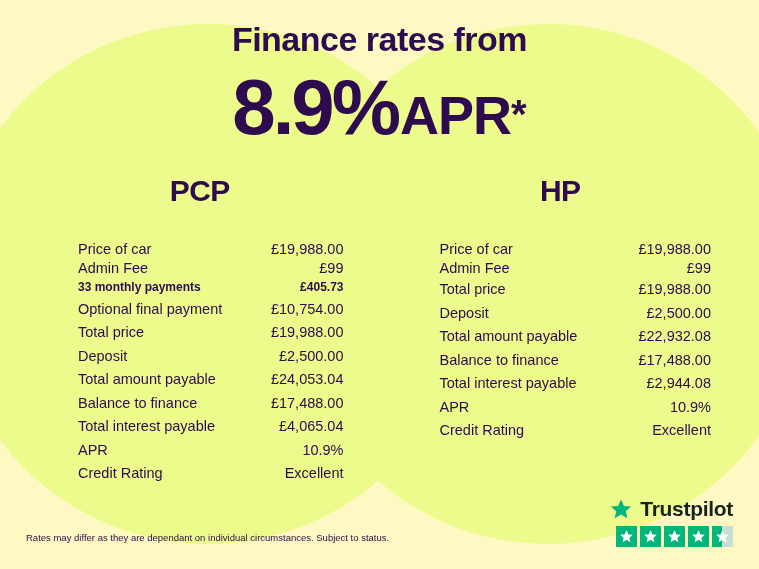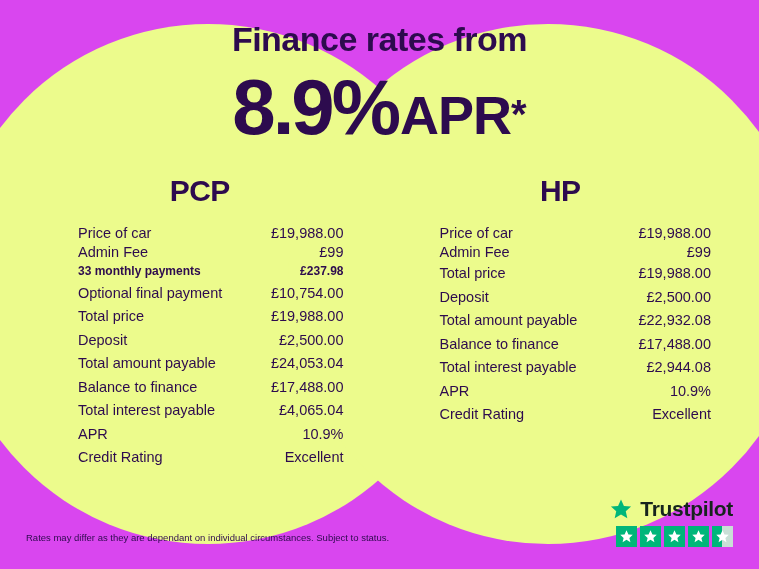--- a/index.html
+++ b/index.html
@@ -10,21 +10,21 @@
     width: 759px;
     height: 569px;
     font-family: "Liberation Sans", sans-serif;
     background: #e9f87a;
     overflow: hidden;
   }
   .poster {
     position: relative;
     width: 759px;
     height: 569px;
-    background: #d946ef;
+    background: #fef9c3;
     overflow: hidden;
   }
   
   .blob {
     position: absolute;
     border-radius: 50%;
     background: #ecfb8c;
   }
   .blob-left {
     width: 520px;
@@ -87,21 +87,21 @@
     width: 50%;
     box-sizing: border-box;
   }
   .col-left { padding: 0 36px 0 78px; }
   .col-right { padding: 0 48px 0 60px; }
   .col-title {
     text-align: center;
     color: #2d0b4e;
     font-size: 30px;
     font-weight: bold;
-    margin-bottom: 16px;
+    margin-bottom: 32px;
     letter-spacing: -0.5px;
   }
   .col-left .col-title { padding-right: 22px; }
   .col-right .col-title { padding-right: 30px; }
   .row {
     display: flex;
     justify-content: space-between;
     align-items: baseline;
     color: #2d0b4e;
     font-size: 14.5px;
@@ -193,21 +193,21 @@
         <div class="row tight">
           <span class="label">Price of car</span>
           <span class="value">£19,988.00</span>
         </div>
         <div class="row tight">
           <span class="label">Admin Fee</span>
           <span class="value">£99</span>
         </div>
         <div class="row bold">
           <span class="label">33 monthly payments</span>
-          <span class="value">£237.98</span>
+          <span class="value">£405.73</span>
         </div>
         <div class="row">
           <span class="label">Optional final payment</span>
           <span class="value">£10,754.00</span>
         </div>
         <div class="row">
           <span class="label">Total price</span>
           <span class="value">£19,988.00</span>
         </div>
         <div class="row">

